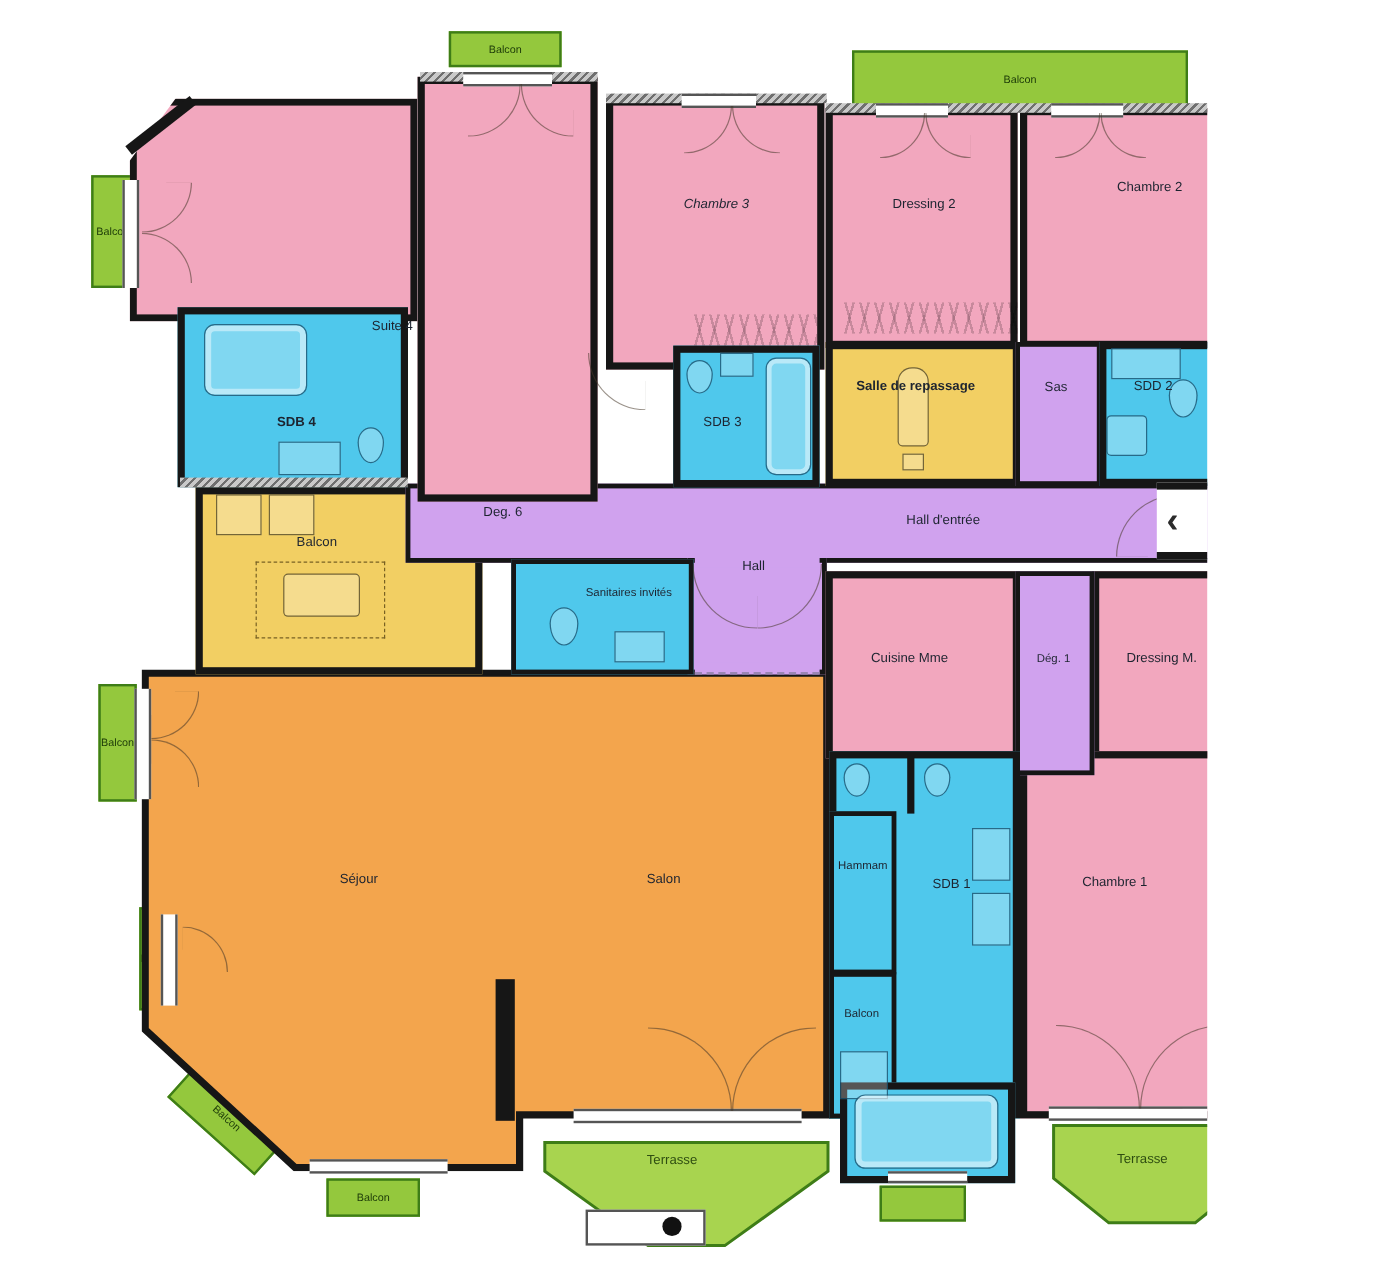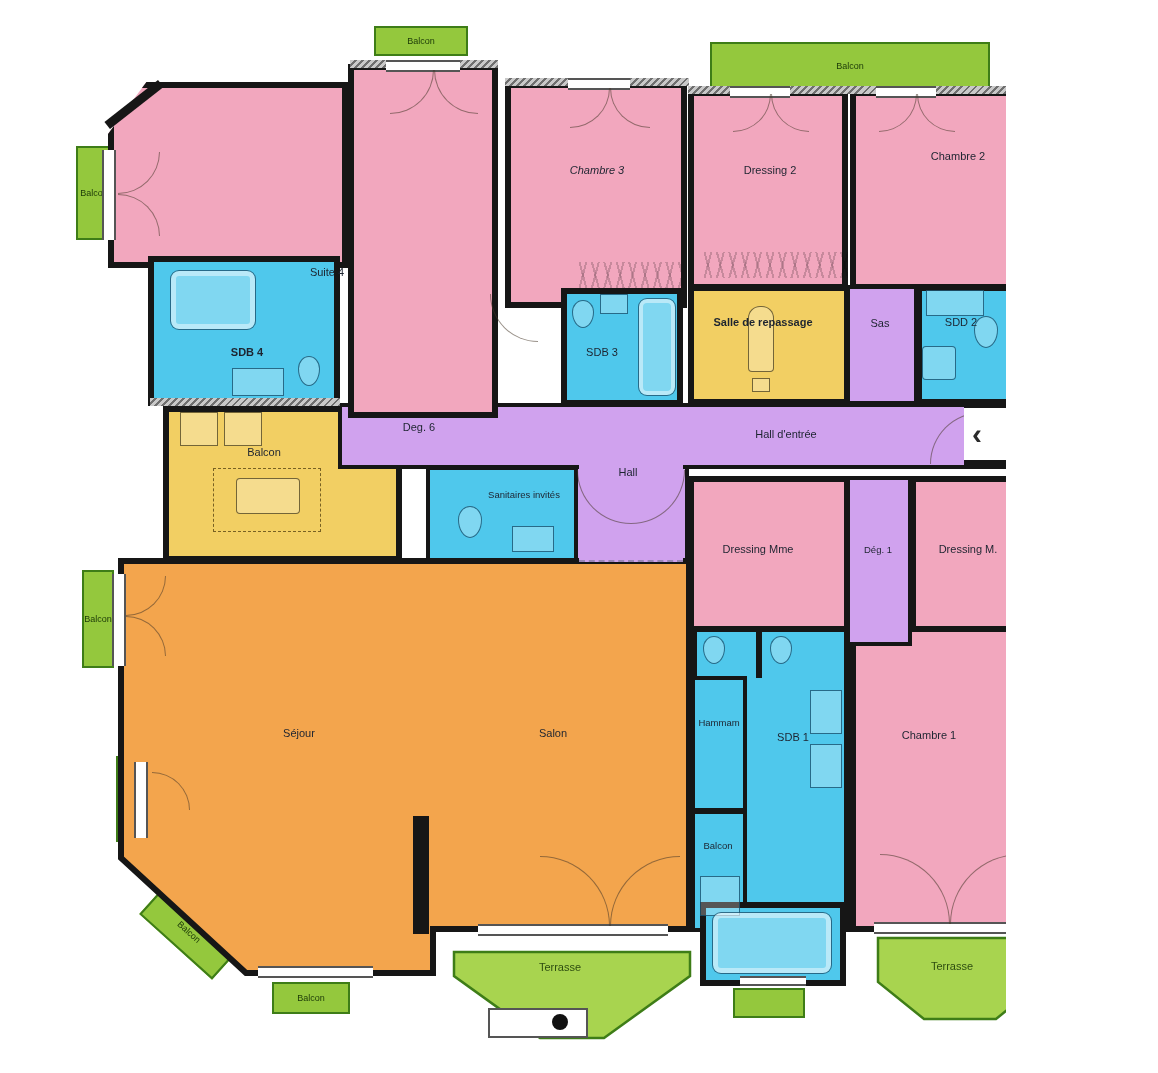--- a/index.html
+++ b/index.html
@@ -206,21 +206,21 @@
   <span class="lbl" style="left:770px;top:170px;">Dressing 2</span>
   <span class="lbl" style="left:934px;top:156px;padding-left:48px;">Chambre 2</span>
   <span class="lbl" style="left:763px;top:322px;font-weight:bold;">Salle de repassage</span>
   <span class="lbl" style="left:880px;top:323px;">Sas</span>
   <span class="lbl" style="left:961px;top:322px;">SDD 2</span>
   <span class="lbl" style="left:419px;top:427px;">Deg. 6</span>
   <span class="lbl" style="left:628px;top:434px;margin-top:38px;">Hall</span>
   <span class="lbl" style="left:786px;top:434px;">Hall d'entrée</span>
   <span class="lbl" style="left:264px;top:452px;">Balcon</span>
   <span class="lbl sm" style="left:524px;top:494px;">Sanitaires invités</span>
-  <span class="lbl" style="left:758px;top:549px;">Dressing Mme</span>
+  <span class="lbl" style="left:758px;top:549px;">Cuisine Mme</span>
   <span class="lbl sm" style="left:878px;top:549px;">Dég. 1</span>
   <span class="lbl" style="left:968px;top:549px;">Dressing M.</span>
   <span class="lbl" style="left:299px;top:733px;">Séjour</span>
   <span class="lbl" style="left:553px;top:733px;">Salon</span>
   <span class="lbl sm" style="left:719px;top:722px;">Hammam</span>
   <span class="lbl" style="left:793px;top:737px;">SDB 1</span>
   <span class="lbl sm" style="left:718px;top:845px;">Balcon</span>
   <span class="lbl" style="left:929px;top:735px;">Chambre 1</span>
   <span class="lbl" style="left:560px;top:967px;color:#2e4d11;">Terrasse</span>
   <span class="lbl" style="left:952px;top:966px;color:#2e4d11;">Terrasse</span>

